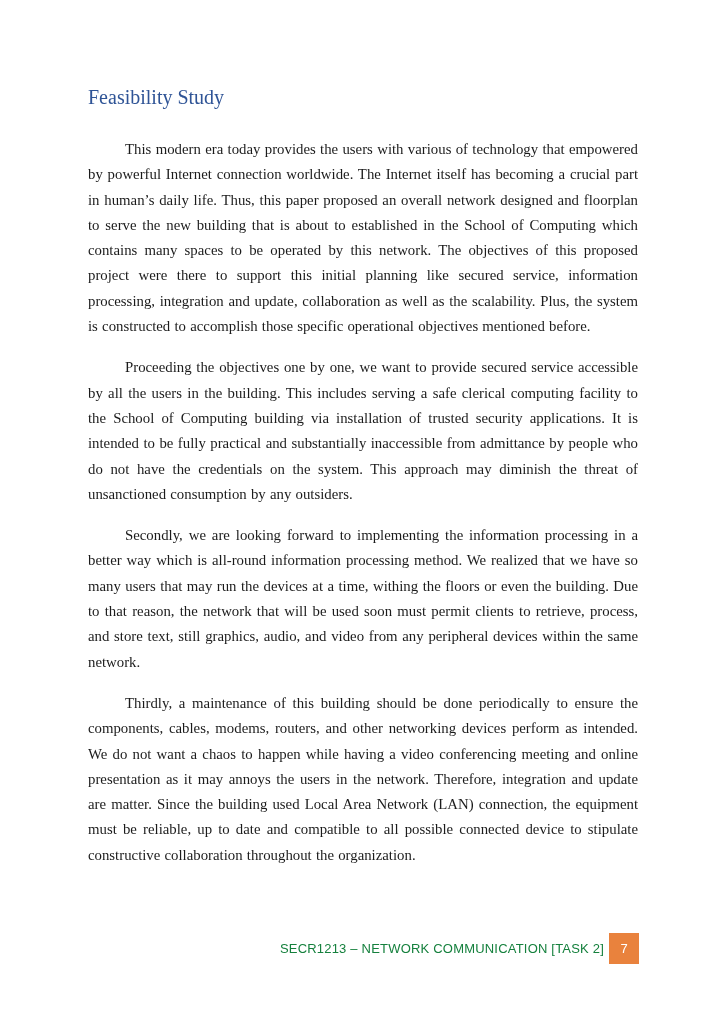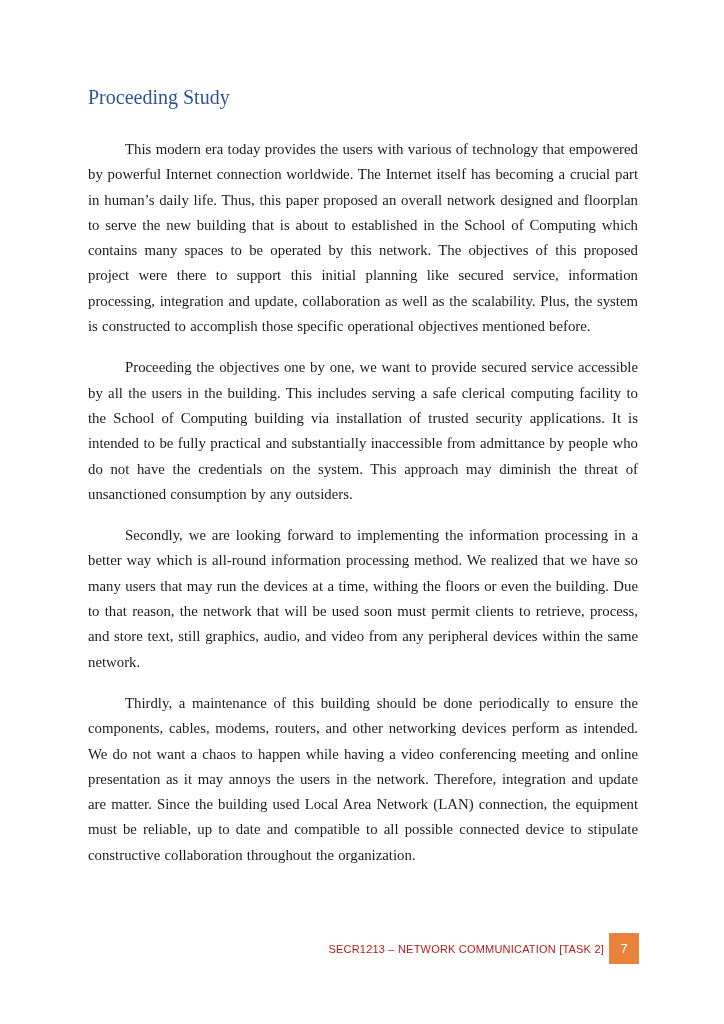--- a/index.html
+++ b/index.html
@@ -41,43 +41,43 @@
   .footer {
     position: absolute;
     top: 933px;
     right: 85px;
     display: flex;
     align-items: center;
     gap: 5px;
   }
   .footer-text {
     font-family: "Liberation Sans", sans-serif;
-    font-size: 11px;
-    color: #b91c1c;
+    font-size: 13px;
+    color: #15803d;
     letter-spacing: 0.2px;
     white-space: nowrap;
   }
   .page-number-box {
     width: 30px;
     height: 31px;
     background: #E9823D;
     color: #ffffff;
     display: flex;
     align-items: center;
     justify-content: center;
     font-family: "Liberation Sans", sans-serif;
     font-size: 13px;
   }
 </style>
 </head>
 <body>
 
 <div class="page">
   <div class="content">
-    <h1 class="heading">Proceeding Study</h1>
+    <h1 class="heading">Feasibility Study</h1>
     <div class="body-text">
       <p>This modern era today provides the users with various of technology that empowered by powerful Internet connection worldwide. The Internet itself has becoming a crucial part in human’s daily life. Thus, this paper proposed an overall network designed and floorplan to serve the new building that is about to established in the School of Computing which contains many spaces to be operated by this network. The objectives of this proposed project were there to support this initial planning like secured service, information processing, integration and update, collaboration as well as the scalability. Plus, the system is constructed to accomplish those specific operational objectives mentioned before.</p>
       <p>Proceeding the objectives one by one, we want to provide secured service accessible by all the users in the building. This includes serving a safe clerical computing facility to the School of Computing building via installation of trusted security applications. It is intended to be fully practical and substantially inaccessible from admittance by people who do not have the credentials on the system. This approach may diminish the threat of unsanctioned consumption by any outsiders.</p>
       <p>Secondly, we are looking forward to implementing the information processing in a better way which is all-round information processing method. We realized that we have so many users that may run the devices at a time, withing the floors or even the building. Due to that reason, the network that will be used soon must permit clients to retrieve, process, and store text, still graphics, audio, and video from any peripheral devices within the same network.</p>
       <p>Thirdly, a maintenance of this building should be done periodically to ensure the components, cables, modems, routers, and other networking devices perform as intended. We do not want a chaos to happen while having a video conferencing meeting and online presentation as it may annoys the users in the network. Therefore, integration and update are matter. Since the building used Local Area Network (LAN) connection, the equipment must be reliable, up to date and compatible to all possible connected device to stipulate constructive collaboration throughout the organization.</p>
     </div>
   </div>
 
   <div class="footer">
     <span class="footer-text">SECR1213 – NETWORK COMMUNICATION [TASK 2]</span>

